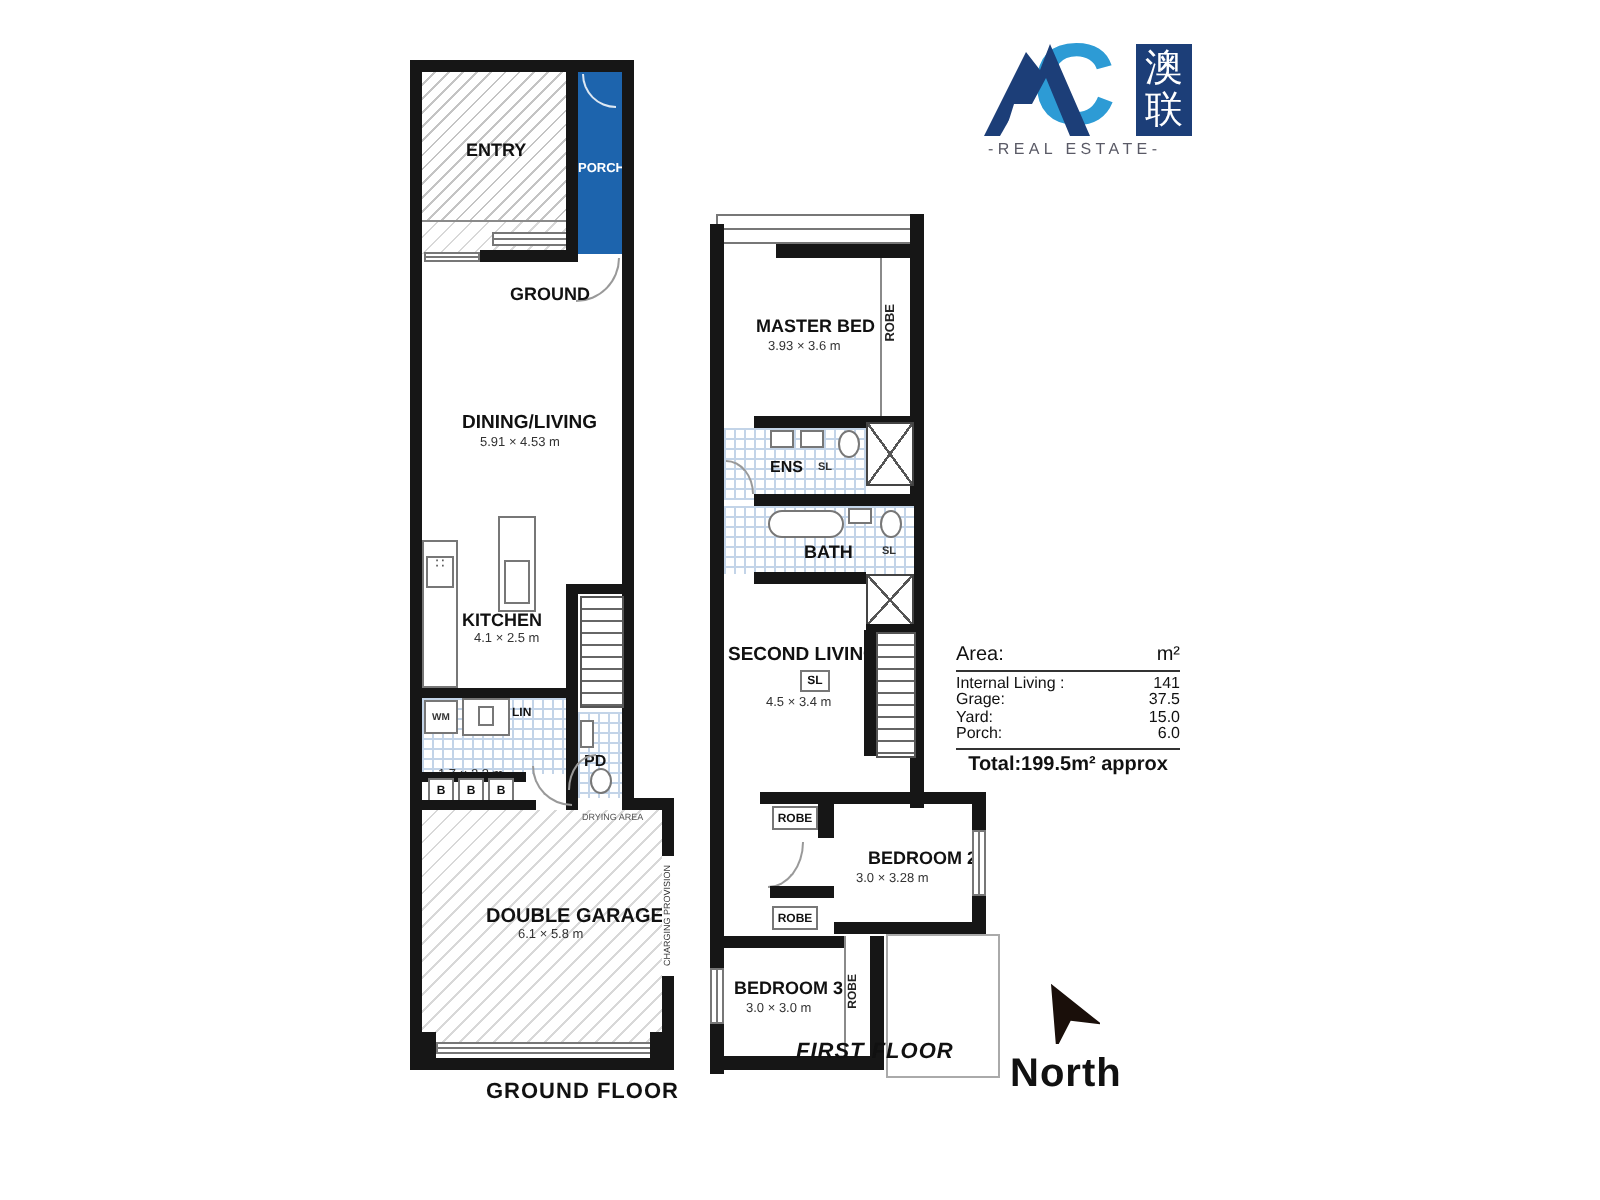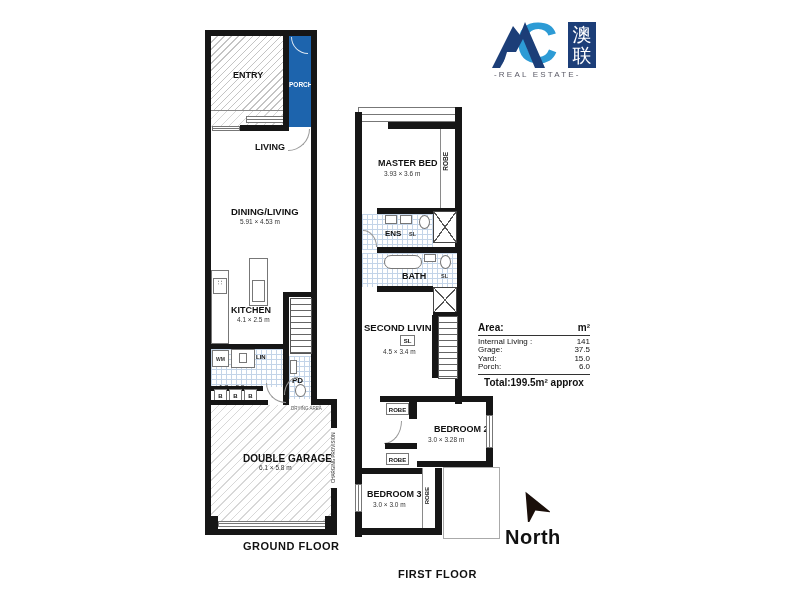--- a/index.html
+++ b/index.html
@@ -76,21 +76,21 @@
   <div class="lbl" style="left:289px;top:81px;font-size:6.5px;color:#fff;width:22px;text-align:center;">PORCH</div>
 
   <div class="wall" style="left:205px;top:30px;width:112px;height:6px;"></div>
   <div class="wall" style="left:205px;top:30px;width:6px;height:505px;"></div>
   <div class="wall" style="left:311px;top:30px;width:6px;height:375px;"></div>
   <div class="wall" style="left:283px;top:30px;width:6px;height:97px;"></div>
 
   <div class="wall" style="left:240px;top:125px;width:49px;height:6px;"></div>
   <div class="win" style="left:212px;top:126px;width:28px;height:5px;"></div>
   <div class="arc arc-br" style="left:288px;top:129px;width:22px;height:22px;"></div>
-  <div class="lbl" style="left:255px;top:142px;font-size:9px;">LIVING</div>
+  <div class="lbl" style="left:255px;top:142px;font-size:9px;">GROUND</div>
 
   <div class="lbl" style="left:231px;top:206px;font-size:9.5px;">DINING/LIVING</div>
   <div class="dim" style="left:240px;top:218px;font-size:6.5px;">5.91 × 4.53 m</div>
 
   <div class="fix" style="left:211px;top:270px;width:18px;height:74px;"></div>
   <div class="fix" style="left:213px;top:278px;width:14px;height:16px;font-size:7px;line-height:8px;text-align:center;color:#444;">∷</div>
   <div class="fix" style="left:249px;top:258px;width:19px;height:48px;"></div>
   <div class="fix" style="left:252px;top:280px;width:13px;height:22px;"></div>
   <div class="lbl" style="left:231px;top:305px;font-size:9px;">KITCHEN</div>
   <div class="dim" style="left:237px;top:316px;font-size:6.5px;">4.1 × 2.5 m</div>
@@ -186,24 +186,24 @@
   <div class="wall" style="left:362px;top:468px;width:60px;height:6px;"></div>
   <div class="lbl" style="left:367px;top:489px;font-size:9px;">BEDROOM 3</div>
   <div class="dim" style="left:373px;top:501px;font-size:6.5px;">3.0 × 3.0 m</div>
   <div class="thin" style="left:422px;top:468px;width:1px;height:61px;"></div>
   <div class="abs vtext" style="left:424px;top:487px;font-size:6px;color:#222;font-weight:bold;">ROBE</div>
   <div class="wall" style="left:435px;top:468px;width:7px;height:61px;"></div>
   <div class="winv" style="left:355px;top:484px;width:7px;height:28px;"></div>
   <div class="wall" style="left:355px;top:528px;width:87px;height:7px;"></div>
   <div class="abs" style="left:443px;top:467px;width:55px;height:70px;border:1px solid #aaa;background:#fff;"></div>
 
-  <div class="flr" style="left:398px;top:568px;">FIRST FLOOR</div>
+  <div class="flr" style="left:398px;top:520px;font-style:italic;">FIRST FLOOR</div>
 
   <div class="abs" style="left:478px;top:324px;width:112px;">
-    <div class="tbl-row" style="font-size:10px;font-weight:bold;">
+    <div class="tbl-row" style="font-size:10px;font-weight:normal;">
       <span>Area:</span>
       <span>m²</span>
     </div>
     <div class="tbl-line"></div>
     <div class="tbl-row">
       <span>Internal Living :</span>
       <span>141</span>
     </div>
     <div class="tbl-row">
       <span>Grage:</span>

